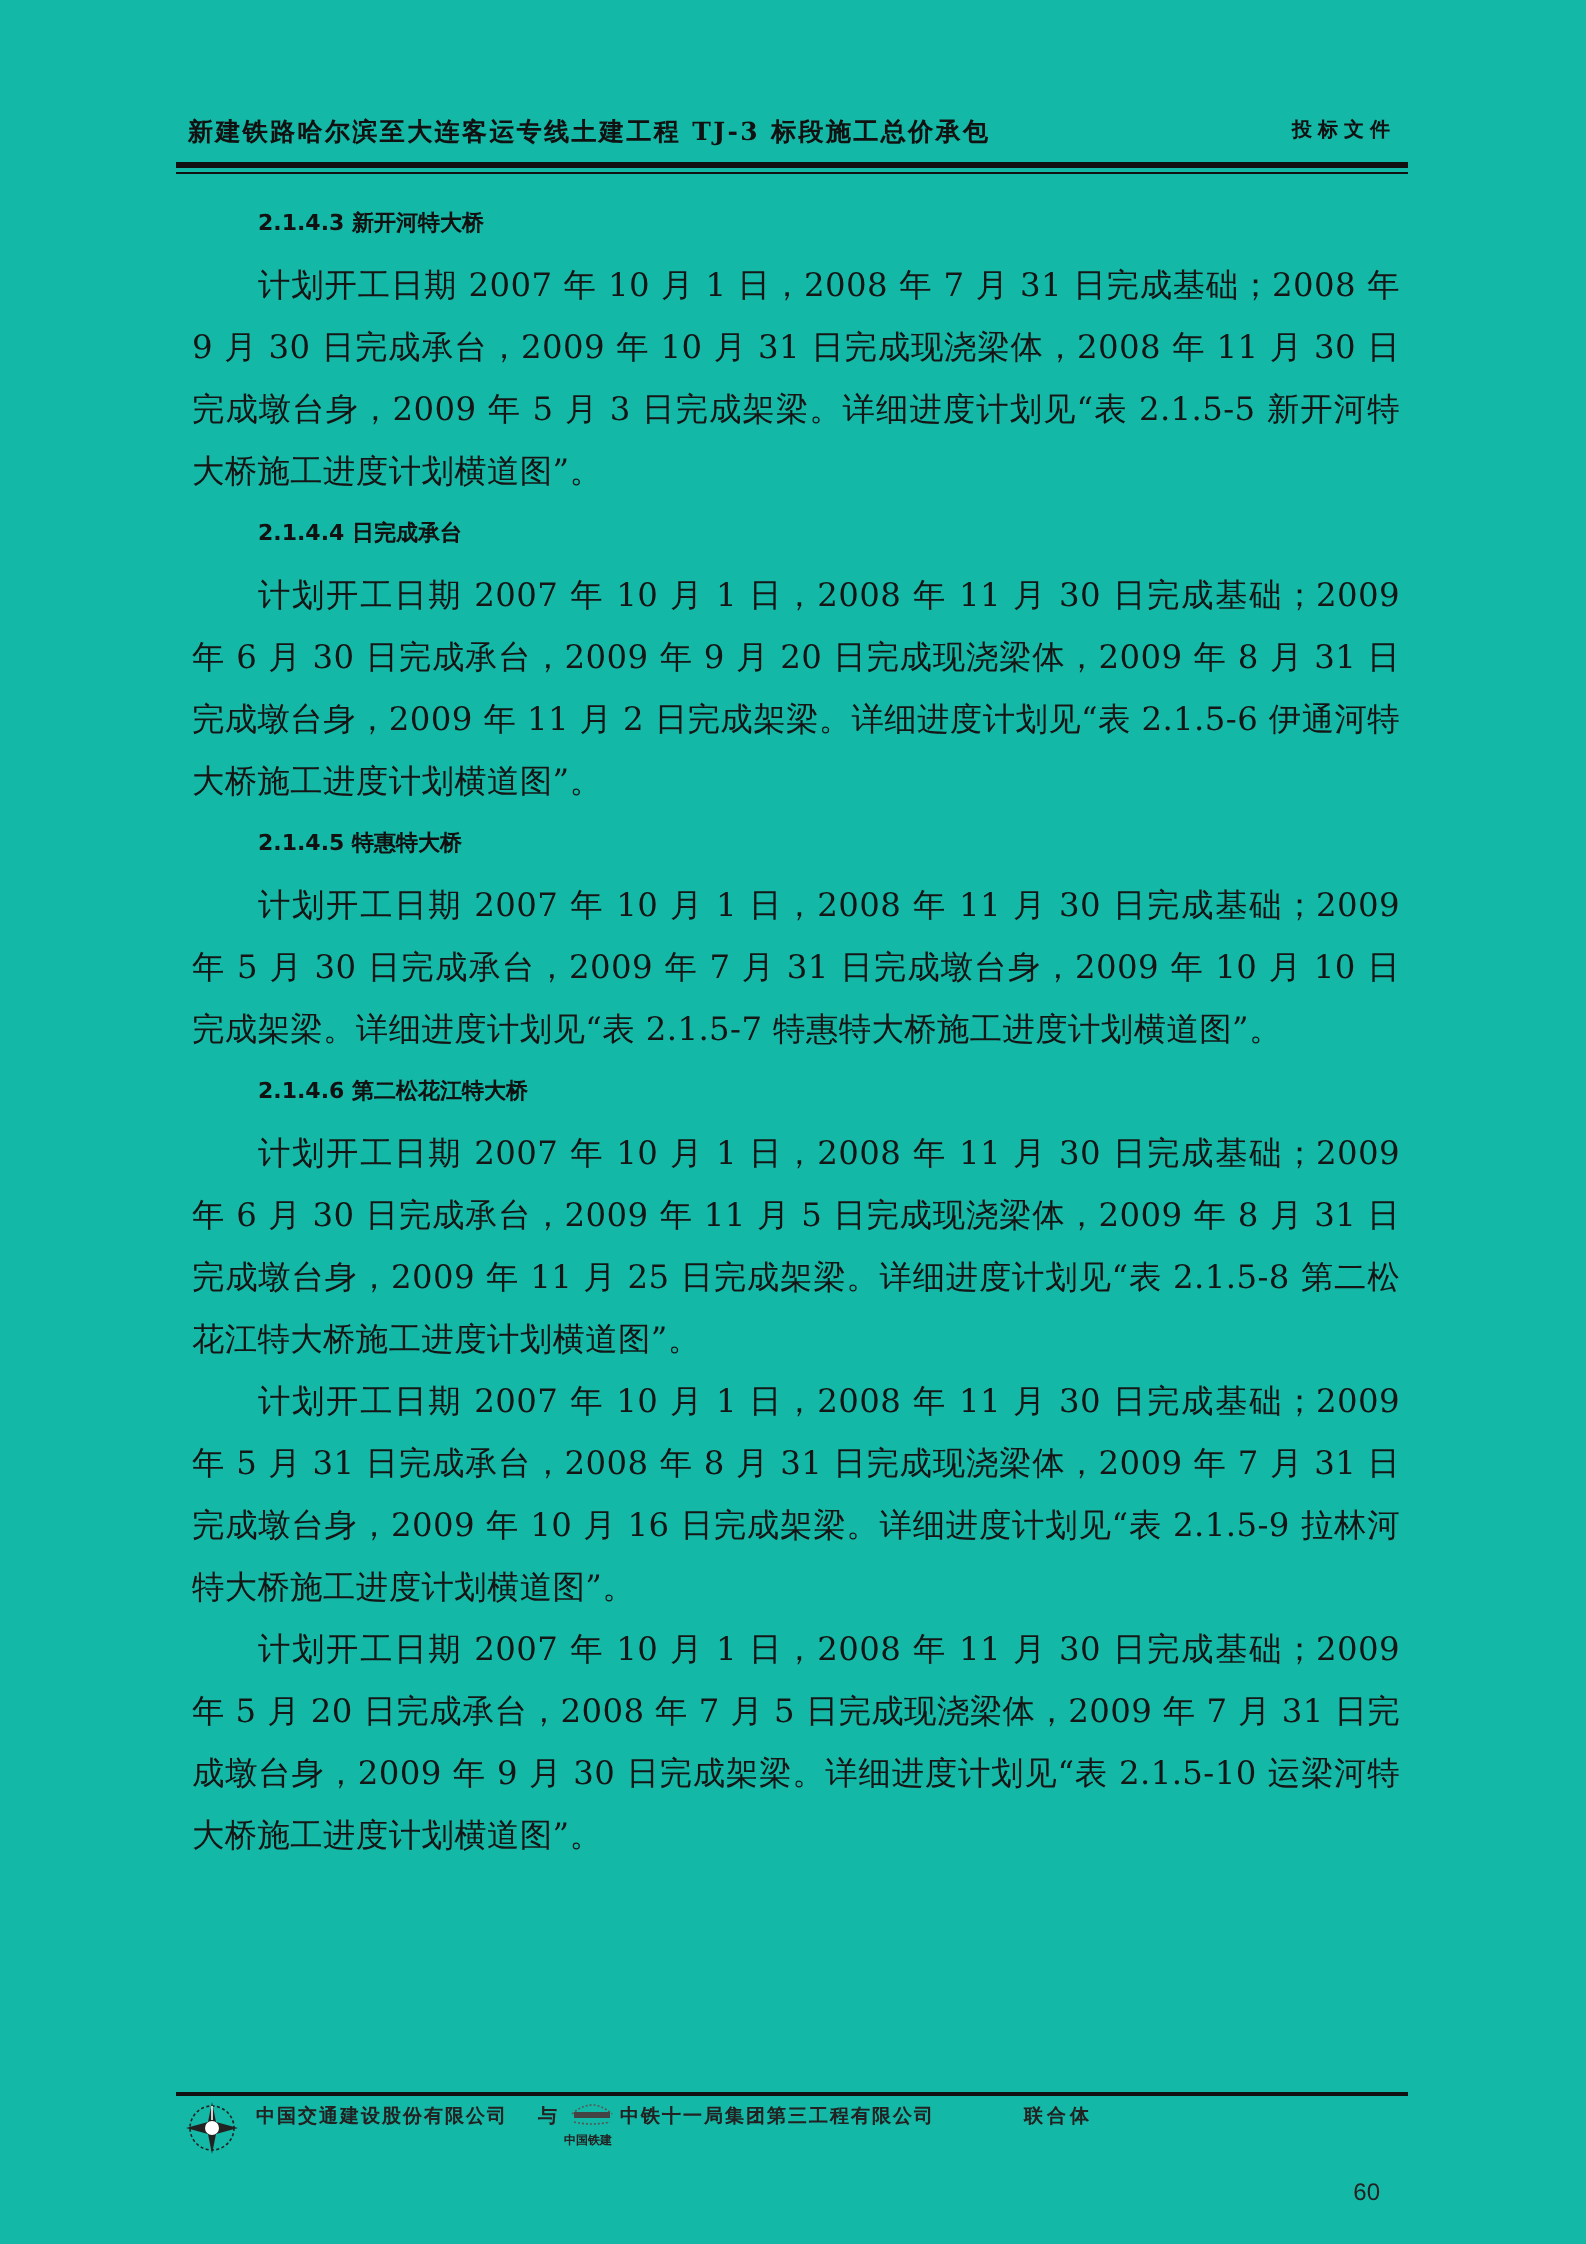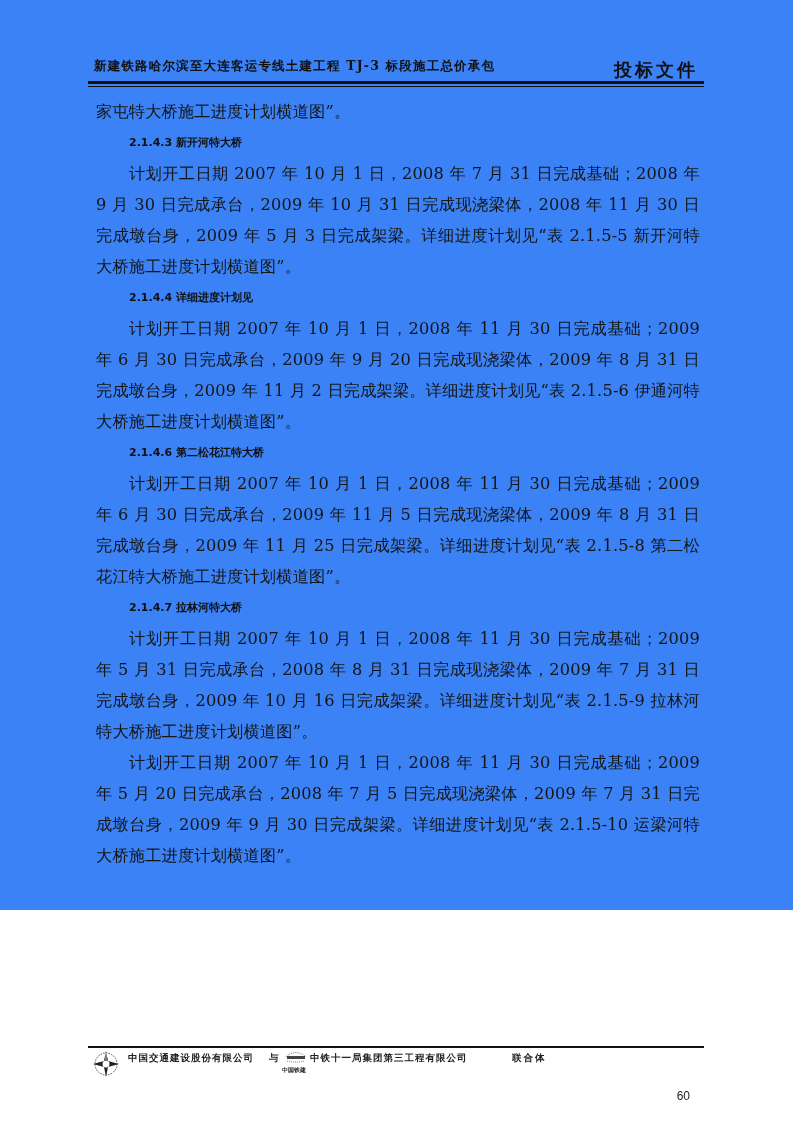--- a/index.html
+++ b/index.html
@@ -1,21 +1,21 @@
 <!DOCTYPE html>
 <html><head>
 <meta charset="utf-8">
 <style>
   html, body { margin: 0; padding: 0; background: #ffffff; }
   body { width: 793px; height: 1122px; position: relative; overflow: hidden; color: #111; }
-  .page { position: absolute; left: 0; top: 0; width: 793px; height: 910px; background: #3b82f6; }
+  .page { position: absolute; left: 0; top: 0; width: 793px; height: 1122px; background: #14b8a6; }
 
   .header { position: absolute; left: 88px; top: 56px; width: 616px; height: 34px; }
   .header-title { position: absolute; left: 6px; top: 2px; font-family: "DejaVu Serif", serif; font-size: 12.5px; font-weight: bold; letter-spacing: 1.2px; color: #111; white-space: nowrap; }
-  .header-right { position: absolute; right: 6px; top: 2px; font-family: "DejaVu Serif", serif; font-size: 18px; font-weight: bold; letter-spacing: 3px; color: #111; white-space: nowrap; }
+  .header-right { position: absolute; right: 6px; top: 2px; font-family: "DejaVu Serif", serif; font-size: 10px; font-weight: bold; letter-spacing: 3px; color: #111; white-space: nowrap; }
   .rule-thick { position: absolute; left: 0; top: 25px; width: 616px; height: 3px; background: #111; }
   .rule-thin { position: absolute; left: 0; top: 30px; width: 616px; height: 1px; background: #111; }
 
   .body { position: absolute; left: 96px; top: 96px; width: 604px; font-family: "DejaVu Serif", serif; font-size: 16.2px; line-height: 31px; color: #151515; }
   .p { margin: 0; text-align: justify; text-align-last: left; letter-spacing: 0.2px; }
   .p.indent { text-indent: 33px; }
   .h { margin: 0; padding-left: 33px; font-family: "DejaVu Sans", sans-serif; font-weight: bold; font-size: 11px; line-height: 31px; color: #111; }
 
   .footer { position: absolute; left: 88px; top: 1046px; width: 616px; height: 40px; }
   .footer-rule { position: absolute; left: 0; top: 0; width: 616px; height: 1.5px; background: #111; }
@@ -34,40 +34,42 @@
 <div class="page">
 
   <div class="header">
     <div class="header-title">新建铁路哈尔滨至大连客运专线土建工程 TJ-3 标段施工总价承包</div>
     <div class="header-right">投标文件</div>
     <div class="rule-thick"></div>
     <div class="rule-thin"></div>
   </div>
 
   <div class="body">
-    <p class="p">家屯特大桥施工进度计划横道图”。</p>
 
     <div>
       <p class="h">2.1.4.3 新开河特大桥</p>
       <p class="p indent">计划开工日期 2007 年 10 月 1 日，2008 年 7 月 31 日完成基础；2008 年 9 月 30 日完成承台，2009 年 10 月 31 日完成现浇梁体，2008 年 11 月 30 日完成墩台身，2009 年 5 月 3 日完成架梁。详细进度计划见“表 2.1.5-5 新开河特大桥施工进度计划横道图”。</p>
     </div>
 
     <div>
-      <p class="h">2.1.4.4 详细进度计划见</p>
+      <p class="h">2.1.4.4 日完成承台</p>
       <p class="p indent">计划开工日期 2007 年 10 月 1 日，2008 年 11 月 30 日完成基础；2009 年 6 月 30 日完成承台，2009 年 9 月 20 日完成现浇梁体，2009 年 8 月 31 日完成墩台身，2009 年 11 月 2 日完成架梁。详细进度计划见“表 2.1.5-6 伊通河特大桥施工进度计划横道图”。</p>
     </div>
 
+    <div>
+      <p class="h">2.1.4.5 特惠特大桥</p>
+      <p class="p indent">计划开工日期 2007 年 10 月 1 日，2008 年 11 月 30 日完成基础；2009 年 5 月 30 日完成承台，2009 年 7 月 31 日完成墩台身，2009 年 10 月 10 日完成架梁。详细进度计划见“表 2.1.5-7 特惠特大桥施工进度计划横道图”。</p>
+    </div>
 
     <div>
       <p class="h">2.1.4.6 第二松花江特大桥</p>
       <p class="p indent">计划开工日期 2007 年 10 月 1 日，2008 年 11 月 30 日完成基础；2009 年 6 月 30 日完成承台，2009 年 11 月 5 日完成现浇梁体，2009 年 8 月 31 日完成墩台身，2009 年 11 月 25 日完成架梁。详细进度计划见“表 2.1.5-8 第二松花江特大桥施工进度计划横道图”。</p>
     </div>
 
     <div>
-      <p class="h">2.1.4.7 拉林河特大桥</p>
       <p class="p indent">计划开工日期 2007 年 10 月 1 日，2008 年 11 月 30 日完成基础；2009 年 5 月 31 日完成承台，2008 年 8 月 31 日完成现浇梁体，2009 年 7 月 31 日完成墩台身，2009 年 10 月 16 日完成架梁。详细进度计划见“表 2.1.5-9 拉林河特大桥施工进度计划横道图”。</p>
     </div>
 
     <div>
       <p class="p indent">计划开工日期 2007 年 10 月 1 日，2008 年 11 月 30 日完成基础；2009 年 5 月 20 日完成承台，2008 年 7 月 5 日完成现浇梁体，2009 年 7 月 31 日完成墩台身，2009 年 9 月 30 日完成架梁。详细进度计划见“表 2.1.5-10 运梁河特大桥施工进度计划横道图”。</p>
     </div>
   </div>
 
   <div class="footer">
     <div class="footer-rule"></div>

